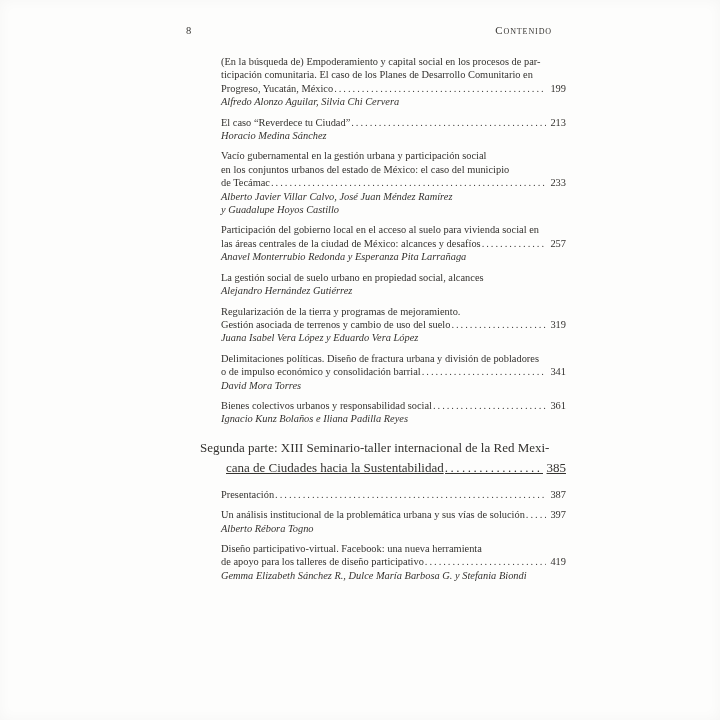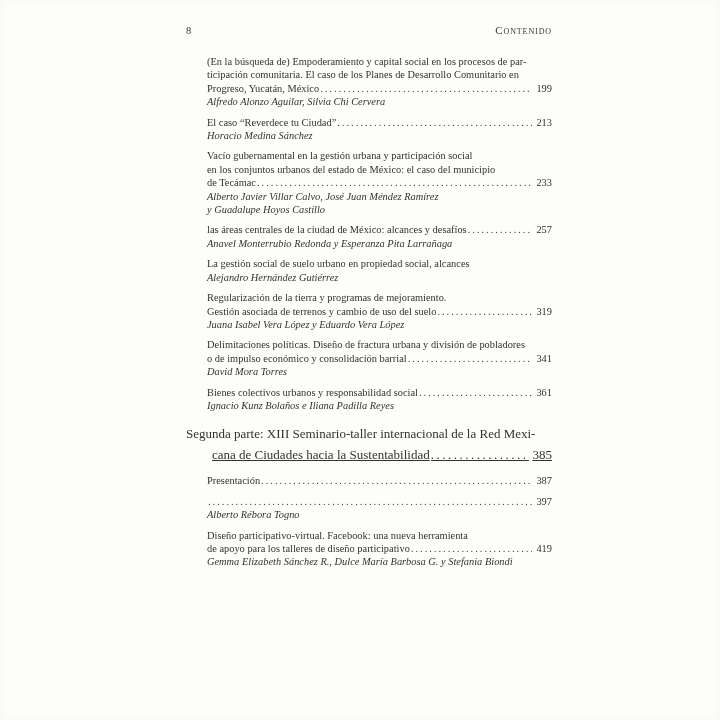--- a/index.html
+++ b/index.html
@@ -33,21 +33,21 @@
   }
   .folio { letter-spacing: 0.3px; }
   .running-title {
     font-variant: small-caps;
     letter-spacing: 0.9px;
     font-size: 10.8px;
     margin-left: 48px;
   }
   .toc {
     position: absolute;
-    left: 186px;
+    left: 200px;
     top: 55px;
     width: 366px;
     font-size: 10.4px;
     line-height: 13.4px;
   }
   .entry {
     padding-left: 21px;
     margin-bottom: 7px;
   }
   .line { white-space: nowrap; }
@@ -116,20 +116,21 @@
         <div class="line">en los conjuntos urbanos del estado de México: el caso del municipio</div>
         <div class="line lastline">
           <span class="ttext">de Tecámac</span>
           <span class="leader"></span>
           <span class="pagenum">233</span>
         </div>
         <div class="authors line">Alberto Javier Villar Calvo, José Juan Méndez Ramírez</div>
         <div class="authors line">y Guadalupe Hoyos Castillo</div>
       </div>
       <div class="entry">
+        <div class="line">Participación del gobierno local en el acceso al suelo para vivienda social en</div>
         <div class="line lastline">
           <span class="ttext">las áreas centrales de la ciudad de México: alcances y desafíos</span>
           <span class="leader"></span>
           <span class="pagenum">257</span>
         </div>
         <div class="authors line">Anavel Monterrubio Redonda y Esperanza Pita Larrañaga</div>
       </div>
       <div class="entry">
         <div class="line">La gestión social de suelo urbano en propiedad social, alcances</div>
         <div class="authors line">Alejandro Hernández Gutiérrez</div>
@@ -170,20 +171,21 @@
       </div>
       <div class="entry">
         <div class="line lastline">
           <span class="ttext">Presentación</span>
           <span class="leader"></span>
           <span class="pagenum">387</span>
         </div>
       </div>
       <div class="entry">
         <div class="line lastline">
+          <span class="ttext">Un análisis institucional de la problemática urbana y sus vías de solución</span>
           <span class="leader"></span>
           <span class="pagenum">397</span>
         </div>
         <div class="authors line">Alberto Rébora Togno</div>
       </div>
       <div class="entry">
         <div class="line">Diseño participativo-virtual. Facebook: una nueva herramienta</div>
         <div class="line lastline">
           <span class="ttext">de apoyo para los talleres de diseño participativo</span>
           <span class="leader"></span>

